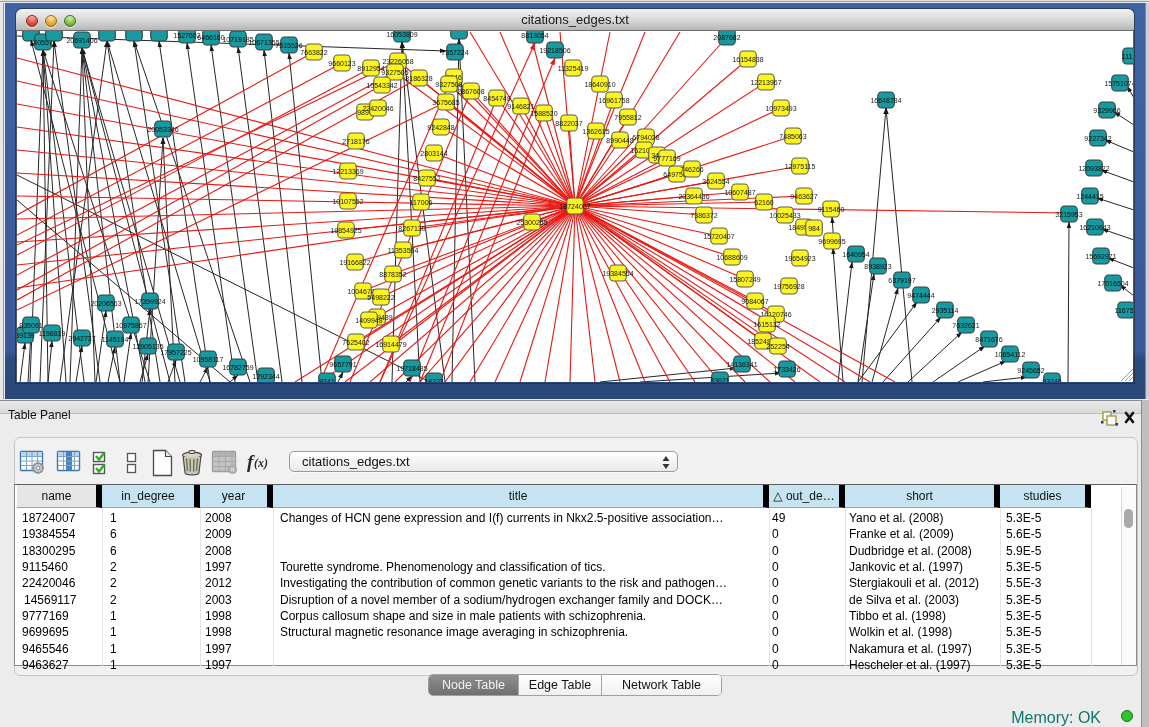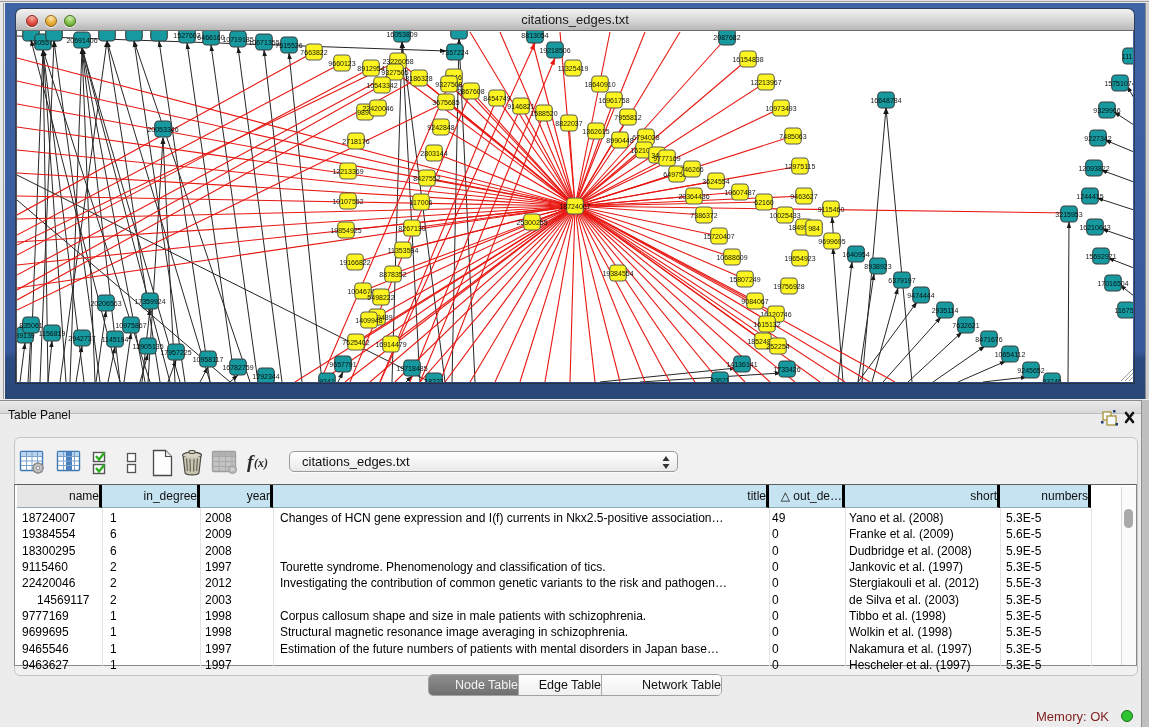--- a/index.html
+++ b/index.html
@@ -14,31 +14,31 @@
 .tl{position:absolute;top:6px;width:12px;height:12px;border-radius:50%;box-shadow:0 1px 1px rgba(255,255,255,.8), inset 0 1px 1px rgba(255,255,255,.5)}
 #tlr{left:10px;background:radial-gradient(circle at 50% 28%,#f7a8a0 0%,#e4574b 45%,#c63a30 80%,#a82d24);border:1px solid #93241d;box-sizing:border-box}
 #tly{left:29px;background:radial-gradient(circle at 50% 28%,#fbe7ae 0%,#ecb33e 45%,#d39729 80%,#b97f1e);border:1px solid #96680f;box-sizing:border-box}
 #tlg{left:48px;background:radial-gradient(circle at 50% 28%,#cfeca6 0%,#8cc654 45%,#66a52e 80%,#568f25);border:1px solid #417012;box-sizing:border-box}
 #canvas{left:0;top:22px;width:1116px;height:351px;background:#fff;border-left:1px solid #555;border-right:1px solid #555}
 #tpheader{left:0;top:400px;width:1149px;height:14px;background:linear-gradient(#e9e9e9,#d9d9d9);border-bottom:1px solid #bdbdbd;border-top:1px solid #8b8b8b}
 #tpheader span{position:absolute;left:8px;top:7px;font-size:12px;color:#111}
 #panelbg{left:0;top:430px;width:1141px;height:297px;background:#ececec}
 #innerpanel{left:14px;top:437px;width:1124px;height:239px;background:#f1f1f1;border:1px solid #c6c6c6;border-radius:6px}
 #tablebox{left:14px;top:484px;width:1123px;height:182px;background:#fff;border:1px solid #8a8a8a;border-top:1px solid #5f5f5f}
-.hc{position:absolute;top:485px;height:23px;background:#c6e3f1;border-right:3px solid #000000;border-bottom:1px solid #8fa9b5;font-size:12px;color:#111;text-align:right;line-height:22px}
+.hc{position:absolute;top:485px;height:23px;background:#c6e3f1;border-right:6px solid #000000;border-bottom:1px solid #8fa9b5;font-size:12px;color:#111;text-align:center;line-height:22px}
 .tr{position:absolute;height:16px;font-size:12px;color:#000;width:1100px}
 .tr span{position:absolute;top:0;line-height:16px;white-space:nowrap}
 .colline{position:absolute;top:508px;height:158px;width:1px;background:#e3e3e3}
 #vscroll{left:1121px;top:487px;width:15px;height:178px;background:#fafafa;border-left:1px solid #d8d8d8}
 #vthumb{left:1123.5px;top:509px;width:9px;height:19px;background:#a9a9a9;border-radius:5px}
 #segctl{left:428px;top:674px;height:22px;display:flex;border:1px solid #a0a0a0;border-radius:5px;overflow:hidden;background:#fff}
-.seg{height:100%;line-height:21px;font-size:12.5px;color:#111;text-align:right;background:linear-gradient(#fff,#f0f0f0)}
+.seg{height:100%;line-height:21px;font-size:12.5px;color:#111;text-align:center;background:linear-gradient(#fff,#f0f0f0)}
 .seg.sel{background:linear-gradient(#8f8f8f,#6f6f6f);color:#f2f2f2}
 .seg+.seg{border-left:1px solid #a8a8a8}
-#memory{right:40px;top:709px;font-size:13px;color:#7f1d1d}
+#memory{right:48px;top:709px;font-size:16px;color:#0f766e}
 #memdot{left:1121px;top:710px;width:12px;height:12px;border-radius:50%;background:#2fc32f;border:1px solid #1c701c}
 #rightstrip-bot{left:1141px;top:400px;width:8px;height:327px;background:#bfbfbf;border-left:1px solid #8f8f8f}
 </style></head><body>
 <div id="topstrip" class="abs"></div>
 <div id="leftstrip" class="abs"></div>
 <div id="desktop" class="abs"></div>
 <div id="rightstrip-top" class="abs"></div>
 <div id="window" class="abs">
   <div id="titlebar" class="abs">
       <div id="title">citations_edges.txt</div>
@@ -598,21 +598,21 @@
       <path d="M5 14 L1.5 9 H8.5 z" fill="#333"></path>
     </svg>
   </div>
 <div id="tablebox" class="abs"></div>
 <div class="hc abs" style="left:17px;width:85px;background:#e6e6e6">name</div>
 <div class="hc abs" style="left:102px;width:98px">in_degree</div>
 <div class="hc abs" style="left:200px;width:73px">year</div>
 <div class="hc abs" style="left:273px;width:496px">title</div>
 <div class="hc abs" style="left:769px;width:76px">△ out_de…</div>
 <div class="hc abs" style="left:845px;width:155px">short</div>
-<div class="hc abs" style="left:1000px;width:91px">numbers</div>
+<div class="hc abs" style="left:1000px;width:91px">studies</div>
 <div class="colline abs" style="left:102px"></div>
 <div class="colline abs" style="left:200px"></div>
 <div class="colline abs" style="left:273px"></div>
 <div class="colline abs" style="left:769px"></div>
 <div class="colline abs" style="left:845px"></div>
 <div class="colline abs" style="left:1000px"></div>
 <div class="colline abs" style="left:1091px"></div>
 <div class="tr" style="top:510px">
     <span style="left:22px">18724007</span>
     <span style="left:110px">1</span>
@@ -650,23 +650,24 @@
 <div class="tr" style="top:575px">
     <span style="left:22px">22420046</span>
     <span style="left:110px">2</span>
     <span style="left:205px">2012</span>
     <span style="left:280px">Investigating the contribution of common genetic variants to the risk and pathogen…</span>
     <span style="left:772px">0</span>
     <span style="left:849px">Stergiakouli et al. (2012)</span>
     <span style="left:1006px">5.5E-3</span>
   </div>
 <div class="tr" style="top:592px">
-    <span style="left:37px">14569117</span>
+    <span style="left:24px">14569117</span>
     <span style="left:110px">2</span>
     <span style="left:205px">2003</span>
+    <span style="left:280px">Disruption of a novel member of a sodium/hydrogen exchanger family and DOCK…</span>
     <span style="left:772px">0</span>
     <span style="left:849px">de Silva et al. (2003)</span>
     <span style="left:1006px">5.3E-5</span>
   </div>
 <div class="tr" style="top:608px">
     <span style="left:22px">9777169</span>
     <span style="left:110px">1</span>
     <span style="left:205px">1998</span>
     <span style="left:280px">Corpus callosum shape and size in male patients with schizophrenia.</span>
     <span style="left:772px">0</span>
@@ -679,21 +680,20 @@
     <span style="left:205px">1998</span>
     <span style="left:280px">Structural magnetic resonance image averaging in schizophrenia.</span>
     <span style="left:772px">0</span>
     <span style="left:849px">Wolkin et al. (1998)</span>
     <span style="left:1006px">5.3E-5</span>
   </div>
 <div class="tr" style="top:641px">
     <span style="left:22px">9465546</span>
     <span style="left:110px">1</span>
     <span style="left:205px">1997</span>
-    <span style="left:280px">Estimation of the future numbers of patients with mental disorders in Japan base…</span>
     <span style="left:772px">0</span>
     <span style="left:849px">Nakamura et al. (1997)</span>
     <span style="left:1006px">5.3E-5</span>
   </div>
 <div class="tr" style="top:657px">
     <span style="left:22px">9463627</span>
     <span style="left:110px">1</span>
     <span style="left:205px">1997</span>
     <span style="left:772px">0</span>
     <span style="left:849px">Hescheler et al. (1997)</span>

